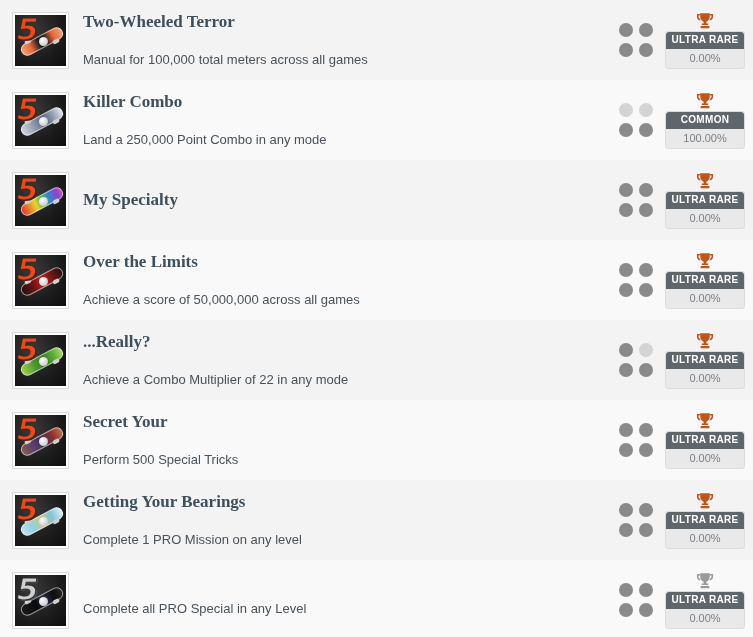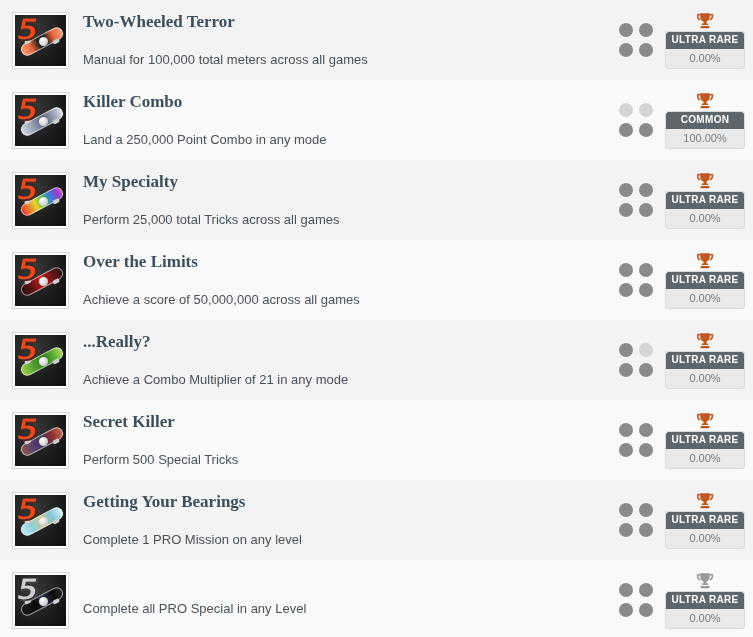--- a/index.html
+++ b/index.html
@@ -254,21 +254,20 @@
     <div class="trophy-row alt">
       <div class="thumb-wrap">
         <div class="thumb">
           <div class="deck" style="background:linear-gradient(90deg,#e03b2e 0%,#e8852c 18%,#e8d22c 34%,#4fb84a 52%,#3a7fd5 70%,#8a45c9 88%,#c94fc9 100%)"></div>
           <div class="wheel"></div>
           <div class="five">5</div>
         </div>
       </div>
       <div class="text-block">
         <div class="t-title">My Specialty</div>
-        <div class="t-desc">Perform 25,000 total Tricks across all games</div>
       </div>
       <div class="right-side">
         <div class="dot-grid">
           <span class="dot"></span>
           <span class="dot"></span>
           <span class="dot"></span>
           <span class="dot"></span>
         </div>
         <div class="badge-col">
           <div class="trophy-icon"><svg width="18" height="17" viewBox="0 0 18 17" aria-hidden="true">
@@ -320,21 +319,21 @@
     <div class="trophy-row alt">
       <div class="thumb-wrap">
         <div class="thumb">
           <div class="deck" style="background:linear-gradient(90deg,#9ccf4f 0%,#4f9b2e 30%,#2f7a1e 55%,#5fae38 80%,#a9d862 100%)"></div>
           <div class="wheel"></div>
           <div class="five">5</div>
         </div>
       </div>
       <div class="text-block">
         <div class="t-title">...Really?</div>
-        <div class="t-desc">Achieve a Combo Multiplier of 21 in any mode</div>
+        <div class="t-desc">Achieve a Combo Multiplier of 22 in any mode</div>
       </div>
       <div class="right-side">
         <div class="dot-grid">
           <span class="dot"></span>
           <span class="dot light"></span>
           <span class="dot"></span>
           <span class="dot"></span>
         </div>
         <div class="badge-col">
           <div class="trophy-icon"><svg width="18" height="17" viewBox="0 0 18 17" aria-hidden="true">
@@ -352,21 +351,21 @@
     </div>
     <div class="trophy-row">
       <div class="thumb-wrap">
         <div class="thumb">
           <div class="deck" style="background:linear-gradient(90deg,#8a5a4a 0%,#5a3f6b 28%,#3c3356 50%,#8a2f2f 76%,#c06a4a 100%)"></div>
           <div class="wheel"></div>
           <div class="five">5</div>
         </div>
       </div>
       <div class="text-block">
-        <div class="t-title">Secret Killer</div>
+        <div class="t-title">Secret Your</div>
         <div class="t-desc">Perform 500 Special Tricks</div>
       </div>
       <div class="right-side">
         <div class="dot-grid">
           <span class="dot"></span>
           <span class="dot"></span>
           <span class="dot"></span>
           <span class="dot"></span>
         </div>
         <div class="badge-col">

